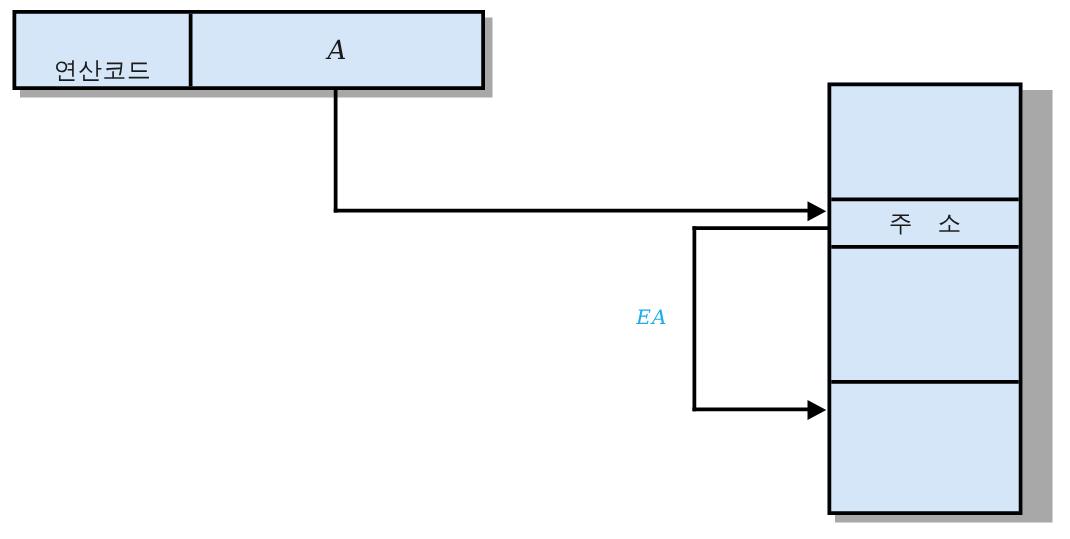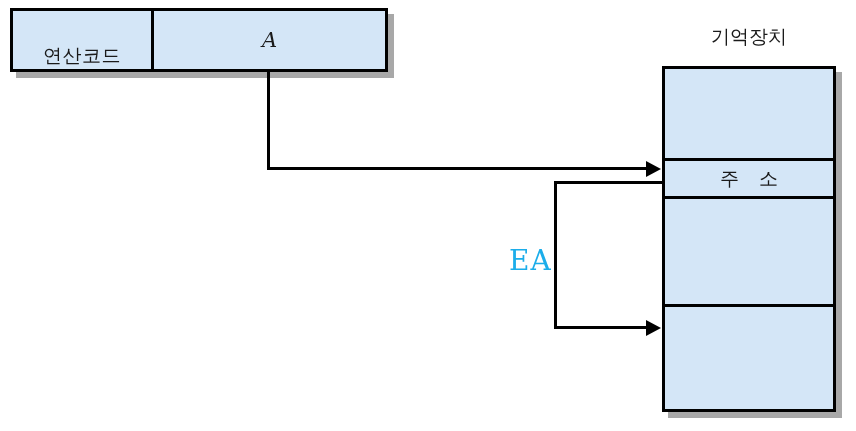--- a/index.html
+++ b/index.html
@@ -67,21 +67,21 @@
     top: 24px;
     width: 174px;
     text-align: center;
     font-size: 19px;
     color: #1a1a1a;
   }
   #mem-box {
     position: absolute;
     left: 662px;
     top: 66px;
-    width: 174px;
+    width: 156px;
     height: 346px;
     box-sizing: border-box;
     border: 3px solid #000000;
     background: #d4e6f7;
   }
   .mem-row {
     box-sizing: border-box;
     width: 100%;
     display: flex;
     align-items: center;
@@ -114,21 +114,22 @@
     border-top: 8px solid transparent;
     border-bottom: 8px solid transparent;
     border-left: 15px solid #000000;
   }
 
   
   #ea-label {
     position: absolute;
     left: 509px;
     top: 244px;
-    font-size: 28px;
+    font-size: 16px;
+    font-style: italic;
     color: #1badea;
     font-family: "DejaVu Serif", "Liberation Serif", serif;
     letter-spacing: 1px;
   }
 </style>
 </head>
 <body>
 
 <div id="canvas">
 
@@ -136,21 +137,20 @@
 
   <div id="instr-box">
     <div id="opcode-cell">
       <span class="cell-label">연산코드</span>
     </div>
     <div id="addr-cell">
       <span class="cell-label-italic">A</span>
     </div>
   </div>
 
-  <div id="mem-title">기억장치</div>
 
   <div class="shadow" style="left:668px; top:72px; width:174px; height:346px;"></div>
 
   <div id="mem-box">
     <div class="mem-row divider-bottom" style="height:92px;">
       <span class="mem-label"></span>
     </div>
     <div class="mem-row divider-bottom" style="height:38px;">
       <span class="mem-label" style="letter-spacing:7px; text-indent:7px;">주 소</span>
     </div>

